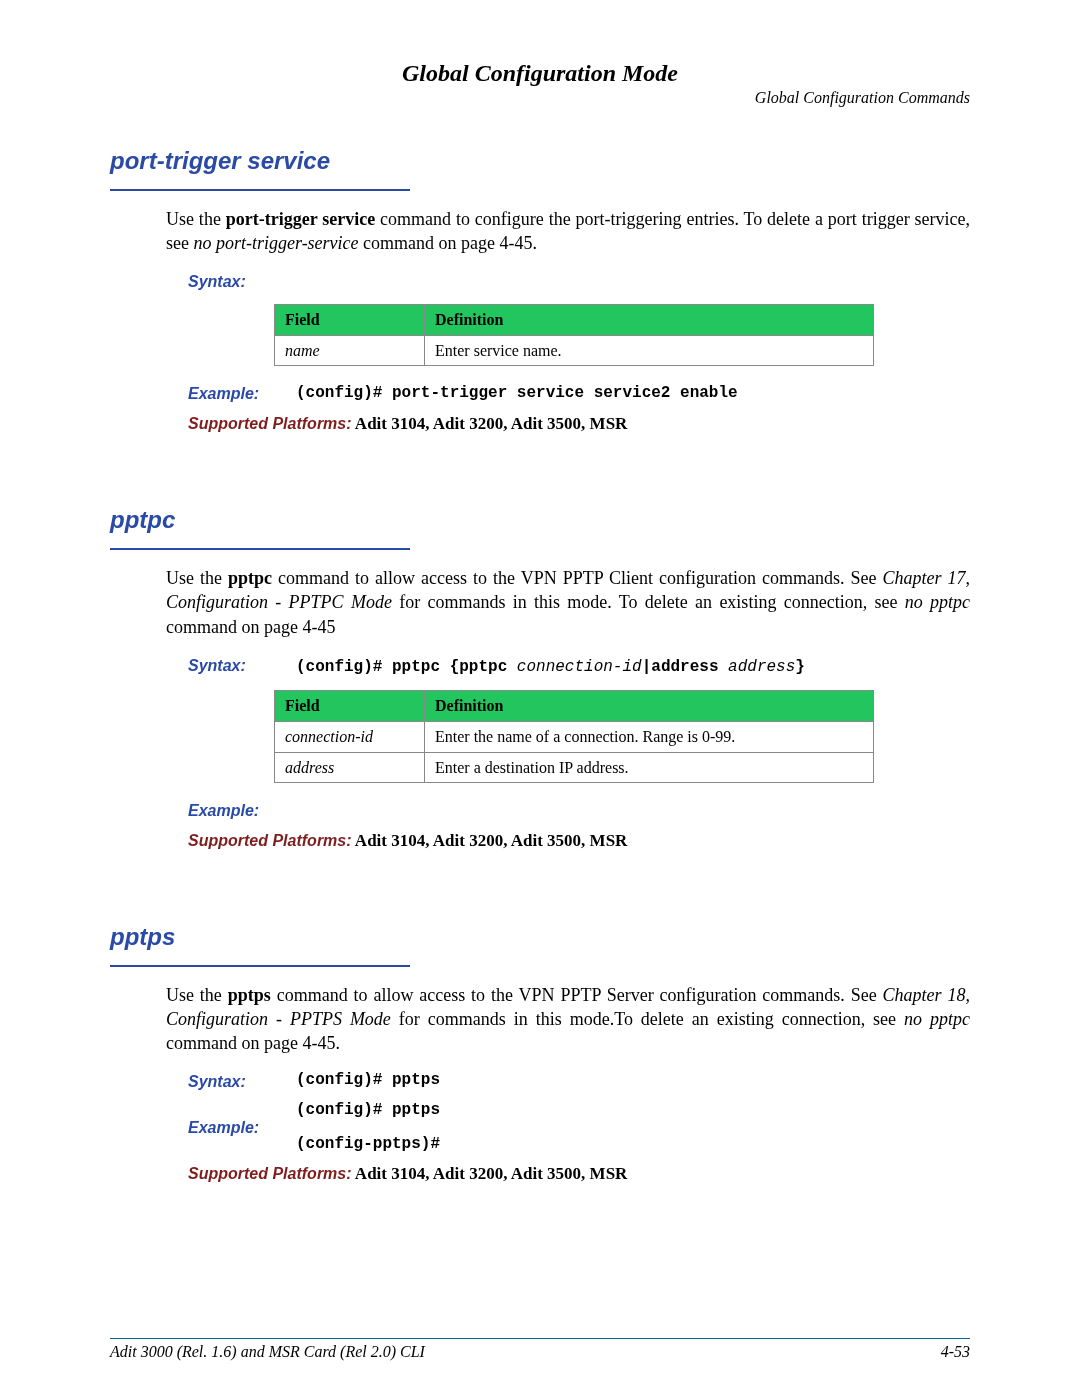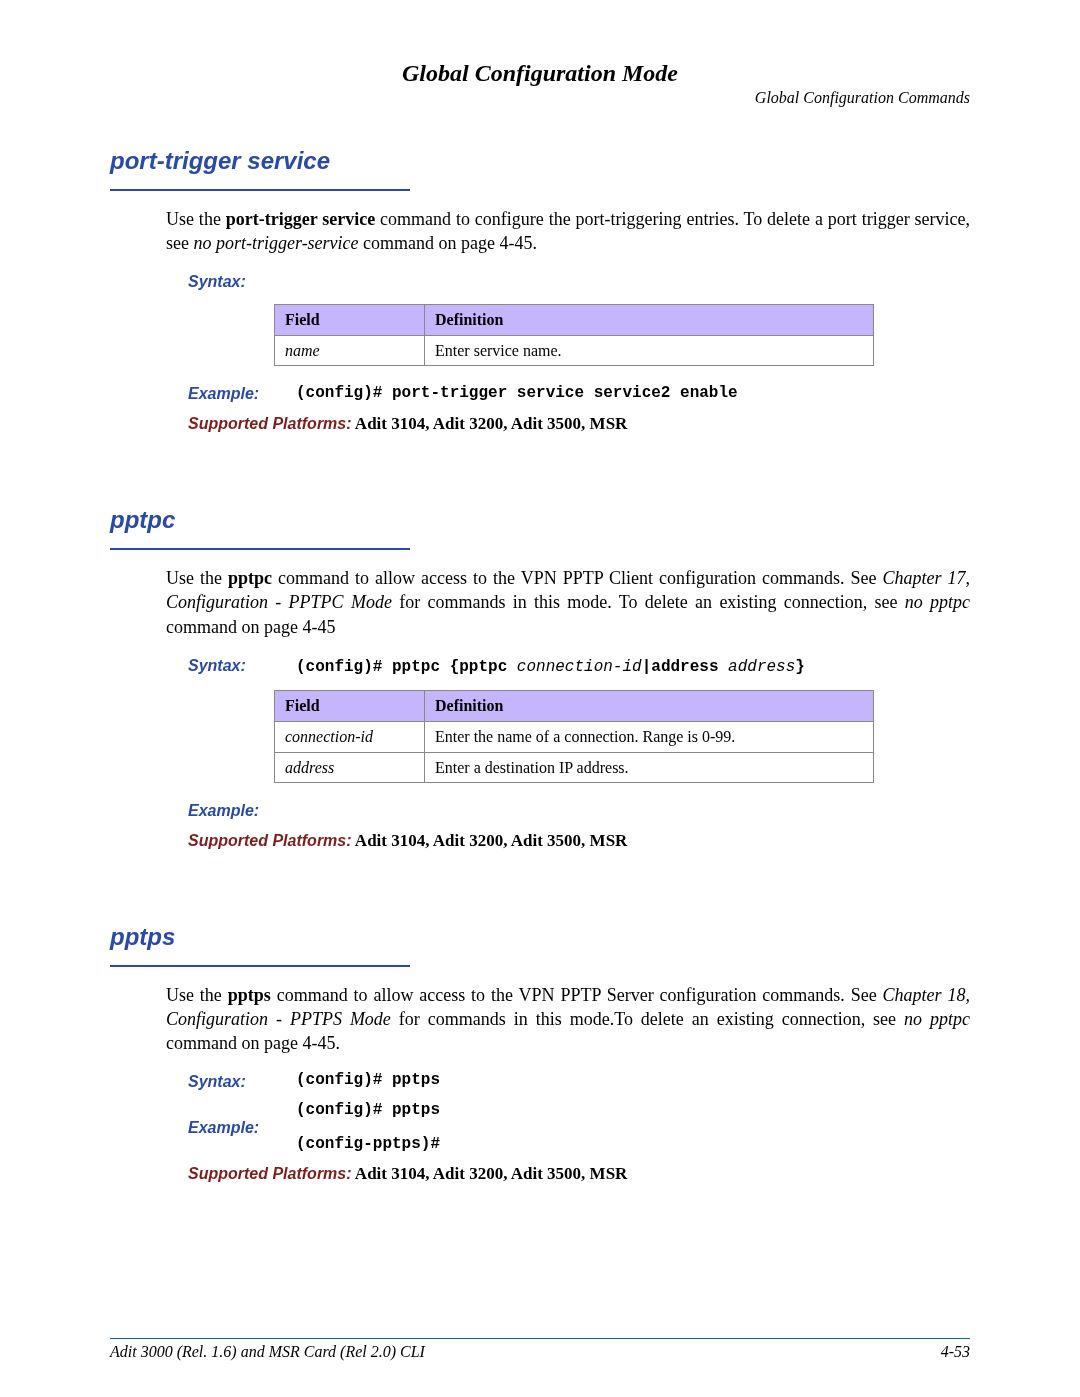--- a/index.html
+++ b/index.html
@@ -106,21 +106,21 @@
       width: 600px;
       font-size: 16px;
     }
     table.field-table th, table.field-table td {
       border: 1px solid #888;
       padding: 4px 10px;
       text-align: left;
       vertical-align: top;
     }
     table.field-table th {
-      background: #c4b5fd;
+      background: #22c55e;
       font-weight: bold;
     }
     table.field-table td.field-col {
       font-style: italic;
       width: 150px;
     }
     .supported {
       margin-top: 8px;
       margin-left: 22px;
       font-size: 17px;

